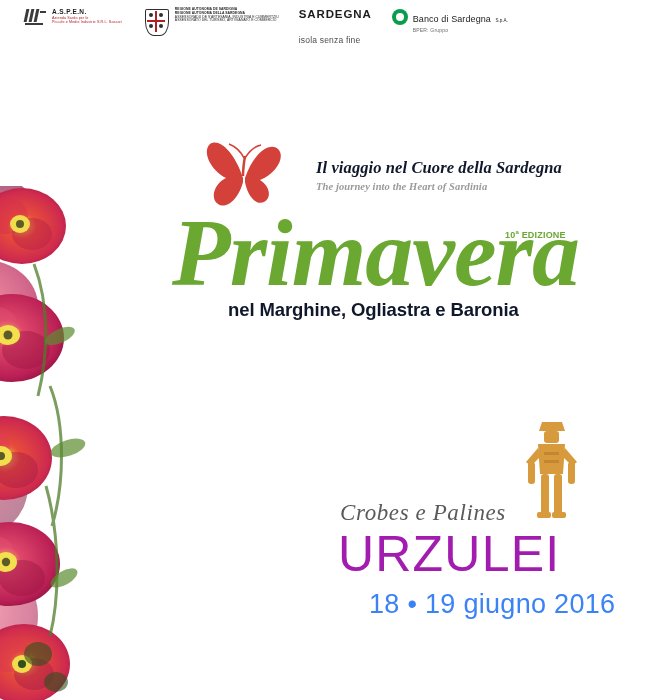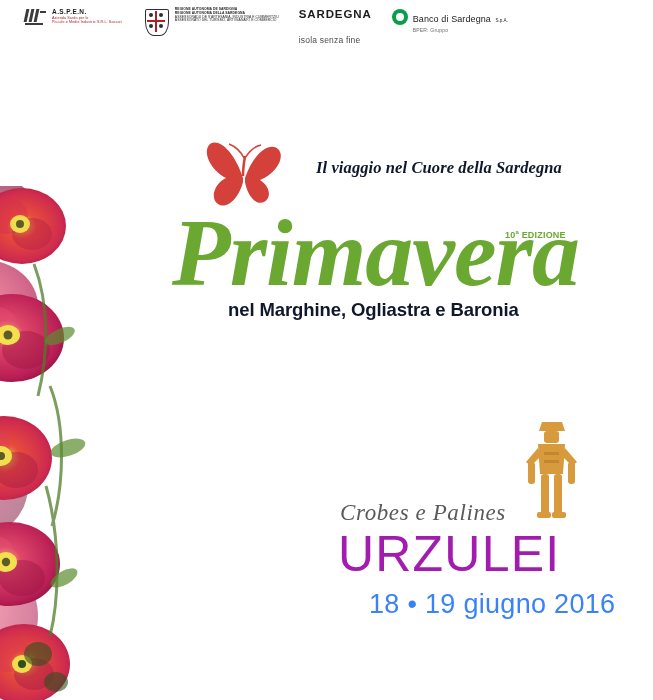--- a/index.html
+++ b/index.html
@@ -415,20 +415,21 @@
     <path d="M47 46 C38 18 22 6 14 12 C6 19 14 38 30 46 C18 52 14 66 22 72 C31 78 43 66 47 50 Z"></path>
     <path d="M49 46 C58 20 74 10 82 17 C90 25 80 42 64 48 C74 54 76 66 68 70 C59 74 51 62 49 50 Z"></path>
   </g>
   <path d="M47 44 C47 36 48 30 49 24" stroke="#d4403a" stroke-width="2.5" fill="none"></path>
   <path d="M48 26 C44 18 38 14 33 12" stroke="#d4403a" stroke-width="1.6" fill="none"></path>
   <path d="M49 26 C54 18 60 14 65 13" stroke="#d4403a" stroke-width="1.6" fill="none"></path>
 </svg>
 
 <div class="tagline">
   <div class="tagline-it">Il viaggio nel Cuore della Sardegna</div>
+  <div class="tagline-en">The journey into the Heart of Sardinia</div>
 </div>
 
 <div class="edition">
   <span>10</span><sup>a</sup>
   <span>EDIZIONE</span>
 </div>
 
 <div class="primavera">Primavera</div>
 <div class="subtitle">nel Marghine, Ogliastra e Baronia</div>
 

